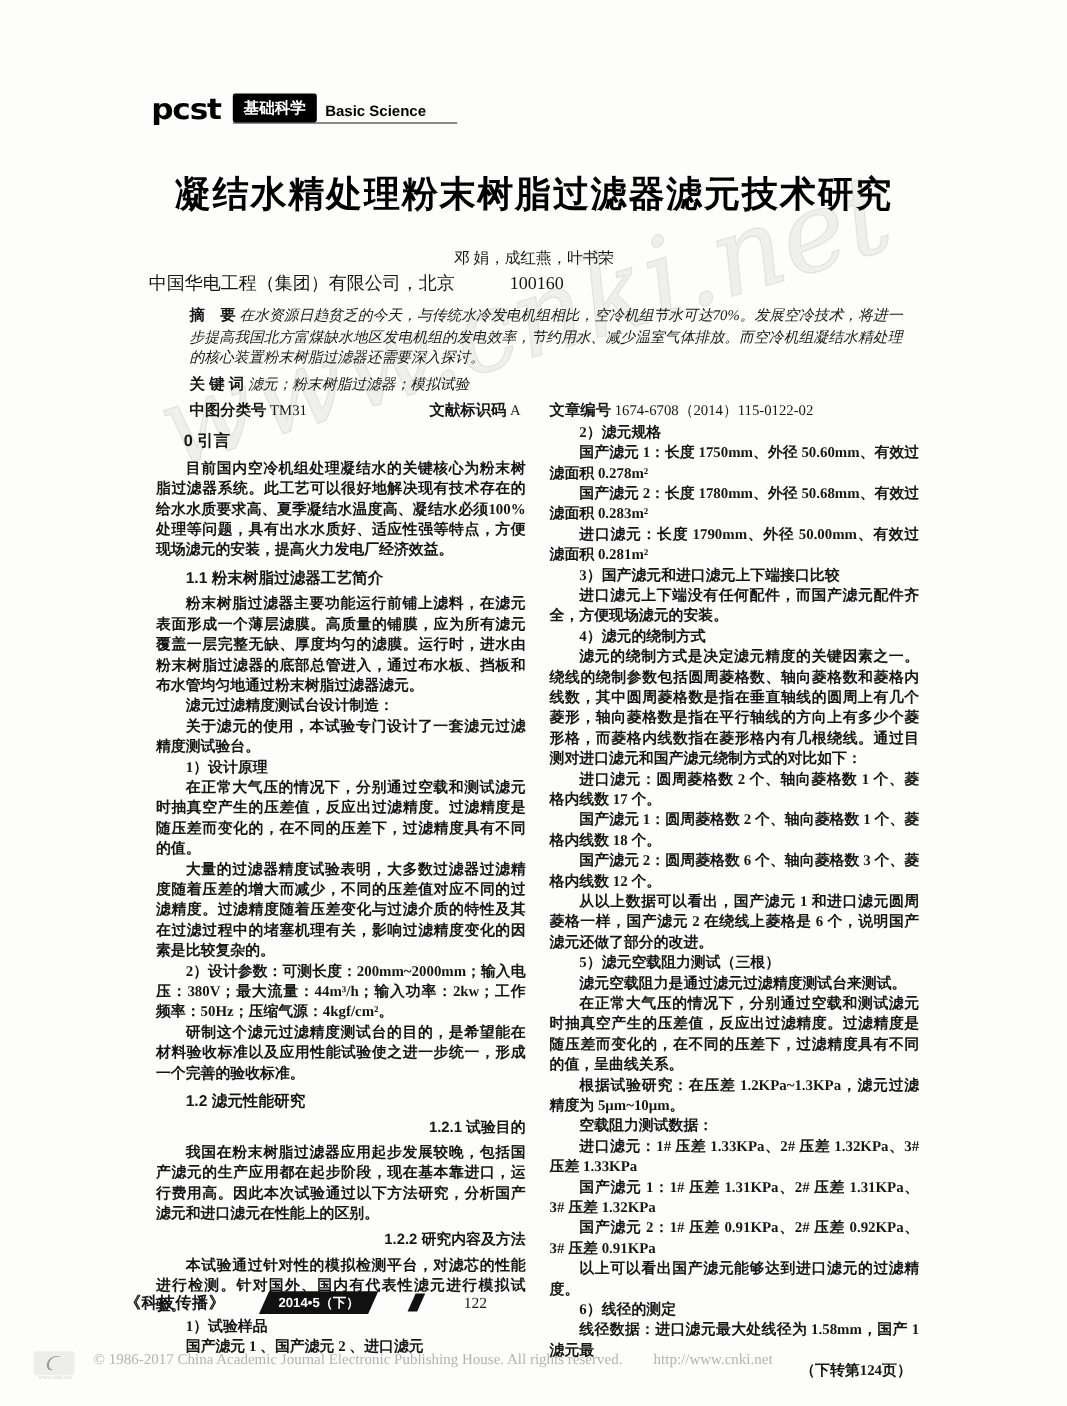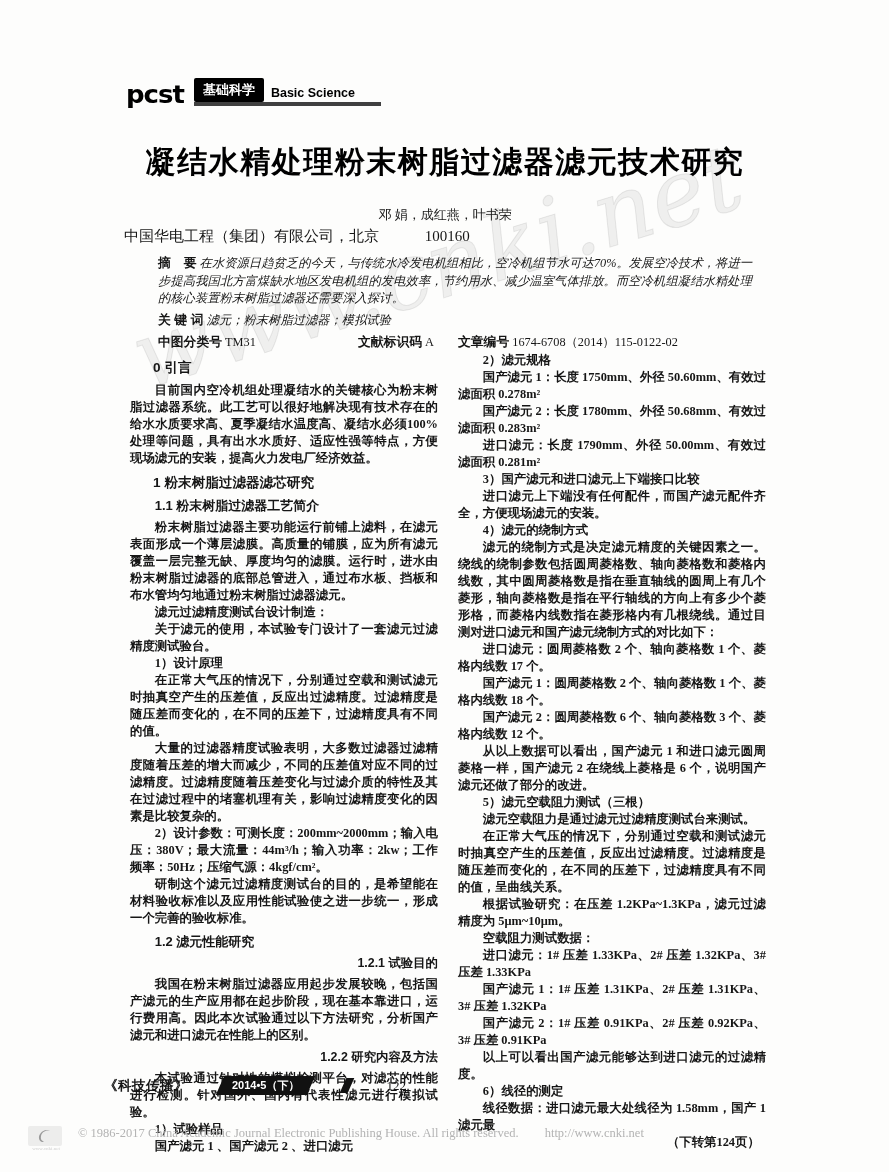--- a/index.html
+++ b/index.html
@@ -17,21 +17,21 @@
     color:rgba(60,60,60,0.07);-webkit-text-stroke:1px rgba(60,60,60,0.10);
     pointer-events:none;white-space:nowrap;
   }
   
   .brand{top:78px;left:126px;display:flex;align-items:flex-end;}
   .brand-logo{
     font-family:"DejaVu Sans","Liberation Sans",sans-serif;font-weight:900;
     font-size:26px;line-height:22px;letter-spacing:-1px;color:#000;
     margin-right:10px;transform:scaleY(0.92);
   }
-  .brand-rule{display:flex;align-items:flex-end;border-bottom:4px solid #404040;padding-bottom:0;}
+  .brand-rule{display:flex;align-items:flex-end;border-bottom:1px solid #404040;padding-bottom:0;}
   .badge-cn{
     background:#000;color:#fff;font-family:"Liberation Sans",sans-serif;
     font-weight:bold;font-size:13px;padding:3px 9px 3px 9px;border-radius:2px;
   }
   .badge-en{
     font-family:"Liberation Sans",sans-serif;font-weight:bold;font-size:12.5px;
     color:#000;padding:0 26px 2px 7px;
   }
   
   .title-wrap{top:142px;left:124px;width:642px;text-align:center;}
@@ -123,21 +123,20 @@
       <span class="lbl">文章编号</span>
       <span class="val">1674-6708（2014）115-0122-02</span>
     </span>
   </div>
 </div>
 
 <div class="layer columns">
   <div class="col">
       <div class="blk h1">0 引言</div>
       <div class="blk p">目前国内空冷机组处理凝结水的关键核心为粉末树脂过滤器系统。此工艺可以很好地解决现有技术存在的给水水质要求高、夏季凝结水温度高、凝结水必须100%处理等问题，具有出水水质好、适应性强等特点，方便现场滤元的安装，提高火力发电厂经济效益。</div>
-      <div class="blk h1">1 粉末树脂过滤器滤芯研究</div>
       <div class="blk h2">1.1 粉末树脂过滤器工艺简介</div>
       <div class="blk p">粉末树脂过滤器主要功能运行前铺上滤料，在滤元表面形成一个薄层滤膜。高质量的铺膜，应为所有滤元覆盖一层完整无缺、厚度均匀的滤膜。运行时，进水由粉末树脂过滤器的底部总管进入，通过布水板、挡板和布水管均匀地通过粉末树脂过滤器滤元。</div>
       <div class="blk p">滤元过滤精度测试台设计制造：</div>
       <div class="blk p">关于滤元的使用，本试验专门设计了一套滤元过滤精度测试验台。</div>
       <div class="blk p">1）设计原理</div>
       <div class="blk p">在正常大气压的情况下，分别通过空载和测试滤元时抽真空产生的压差值，反应出过滤精度。过滤精度是随压差而变化的，在不同的压差下，过滤精度具有不同的值。</div>
       <div class="blk p">大量的过滤器精度试验表明，大多数过滤器过滤精度随着压差的增大而减少，不同的压差值对应不同的过滤精度。过滤精度随着压差变化与过滤介质的特性及其在过滤过程中的堵塞机理有关，影响过滤精度变化的因素是比较复杂的。</div>
       <div class="blk p">2）设计参数：可测长度：200mm~2000mm；输入电压：380V；最大流量：44m³/h；输入功率：2kw；工作频率：50Hz；压缩气源：4kgf/cm²。</div>
       <div class="blk p">研制这个滤元过滤精度测试台的目的，是希望能在材料验收标准以及应用性能试验使之进一步统一，形成一个完善的验收标准。</div>
       <div class="blk h2">1.2 滤元性能研究</div>

